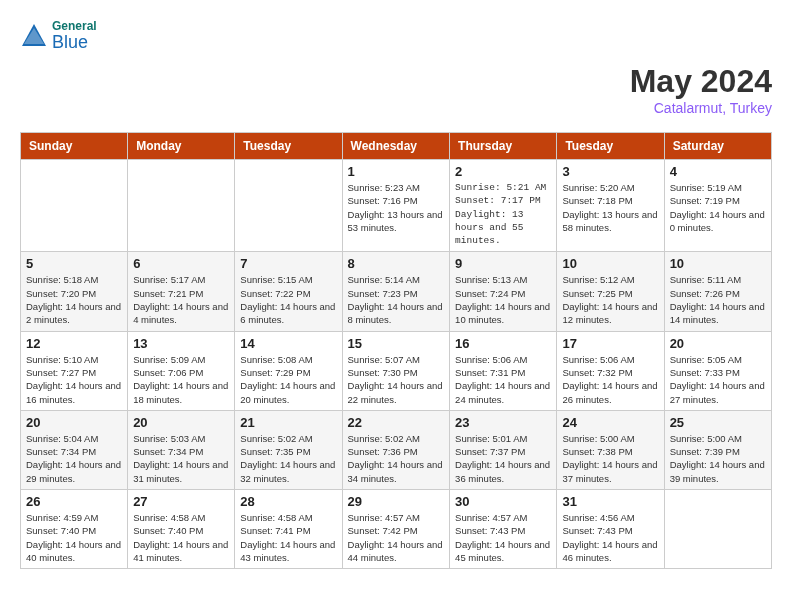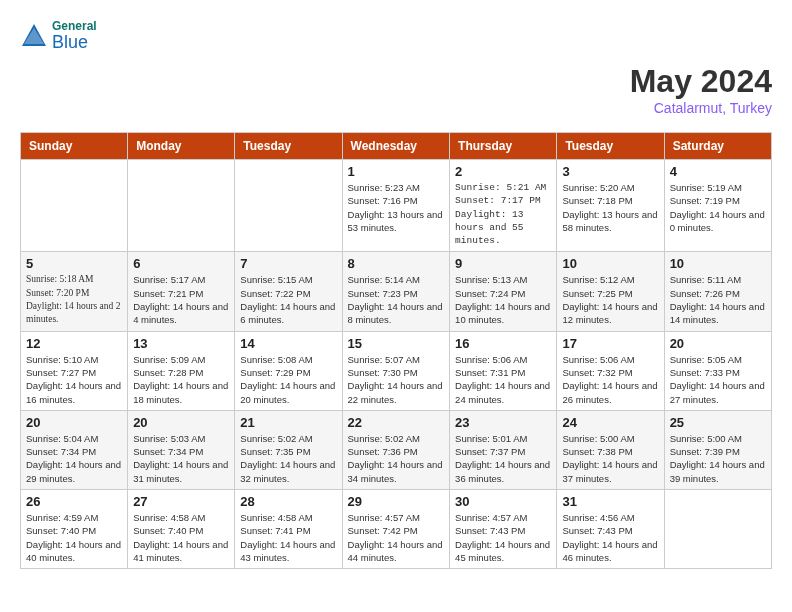--- a/index.html
+++ b/index.html
@@ -151,21 +151,21 @@
         <td>
           <span class="day-number">4</span>
           <div class="day-info" style="white-space: pre-line;">Sunrise: 5:19 AM
 Sunset: 7:19 PM
 Daylight: 14 hours and 0 minutes.</div>
         </td>
       </tr>
       <tr>
         <td>
           <span class="day-number">5</span>
-          <div class="day-info" style="white-space: pre-line; font-family: Liberation Serif, serif;">Sunrise: 5:18 AM
+          <div class="day-info" style="white-space: pre-line;">Sunrise: 5:18 AM
 Sunset: 7:20 PM
 Daylight: 14 hours and 2 minutes.</div>
         </td>
         <td>
           <span class="day-number">6</span>
           <div class="day-info" style="white-space: pre-line;">Sunrise: 5:17 AM
 Sunset: 7:21 PM
 Daylight: 14 hours and 4 minutes.</div>
         </td>
         <td>
@@ -202,21 +202,21 @@
       <tr>
         <td>
           <span class="day-number">12</span>
           <div class="day-info" style="white-space: pre-line;">Sunrise: 5:10 AM
 Sunset: 7:27 PM
 Daylight: 14 hours and 16 minutes.</div>
         </td>
         <td>
           <span class="day-number">13</span>
           <div class="day-info" style="white-space: pre-line;">Sunrise: 5:09 AM
-Sunset: 7:28 PM
+Sunset: 7:06 PM
 Daylight: 14 hours and 18 minutes.</div>
         </td>
         <td>
           <span class="day-number">14</span>
           <div class="day-info" style="white-space: pre-line;">Sunrise: 5:08 AM
 Sunset: 7:29 PM
 Daylight: 14 hours and 20 minutes.</div>
         </td>
         <td>
           <span class="day-number">15</span>

